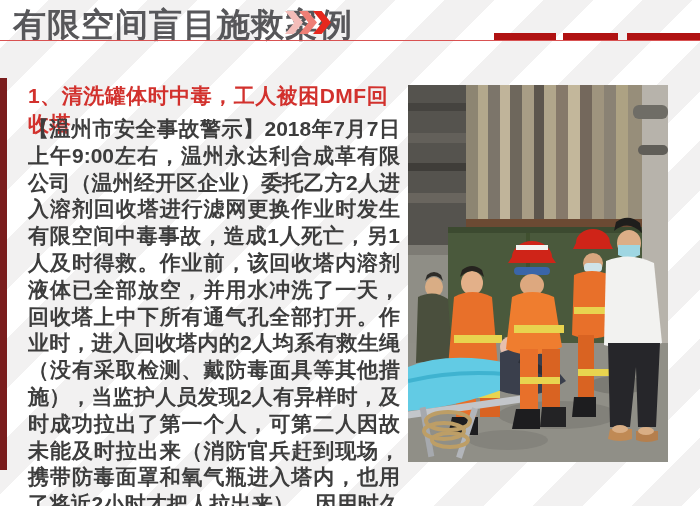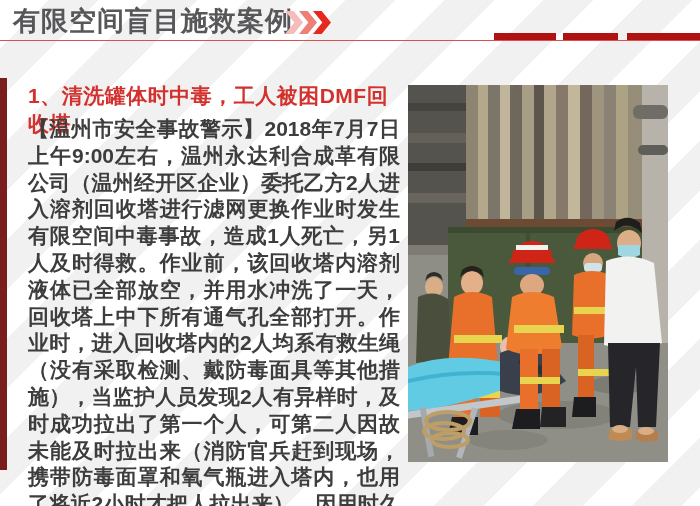--- a/index.html
+++ b/index.html
@@ -5,21 +5,21 @@
   html,body{margin:0;padding:0;}
   body{
     width:700px;height:506px;position:relative;overflow:hidden;
     background:repeating-linear-gradient(135deg,#ffffff 0 34px,#f2f1f1 34px 70px);
     font-family:"Liberation Sans","DejaVu Sans",sans-serif;
   }
   .slide{position:absolute;inset:0;}
   
   .header-title{
     position:absolute;left:13px;top:3px;
-    font-size:27px;font-weight:bold;color:var(--title-gray);
+    font-size:33px;font-weight:bold;color:var(--title-gray);
     letter-spacing:1px;white-space:nowrap;
   }
   .chevrons{position:absolute;left:289px;top:11px;display:flex;}
   .chevron{
     width:18px;height:23px;margin-left:-4px;
     clip-path:polygon(0 0,48% 0,100% 50%,48% 100%,0 100%,52% 50%);
   }
   .chevron.c1{background:var(--chevron-1);}
   .chevron.c2{background:var(--chevron-2);}
   .chevron.c3{background:var(--chevron-3);}

